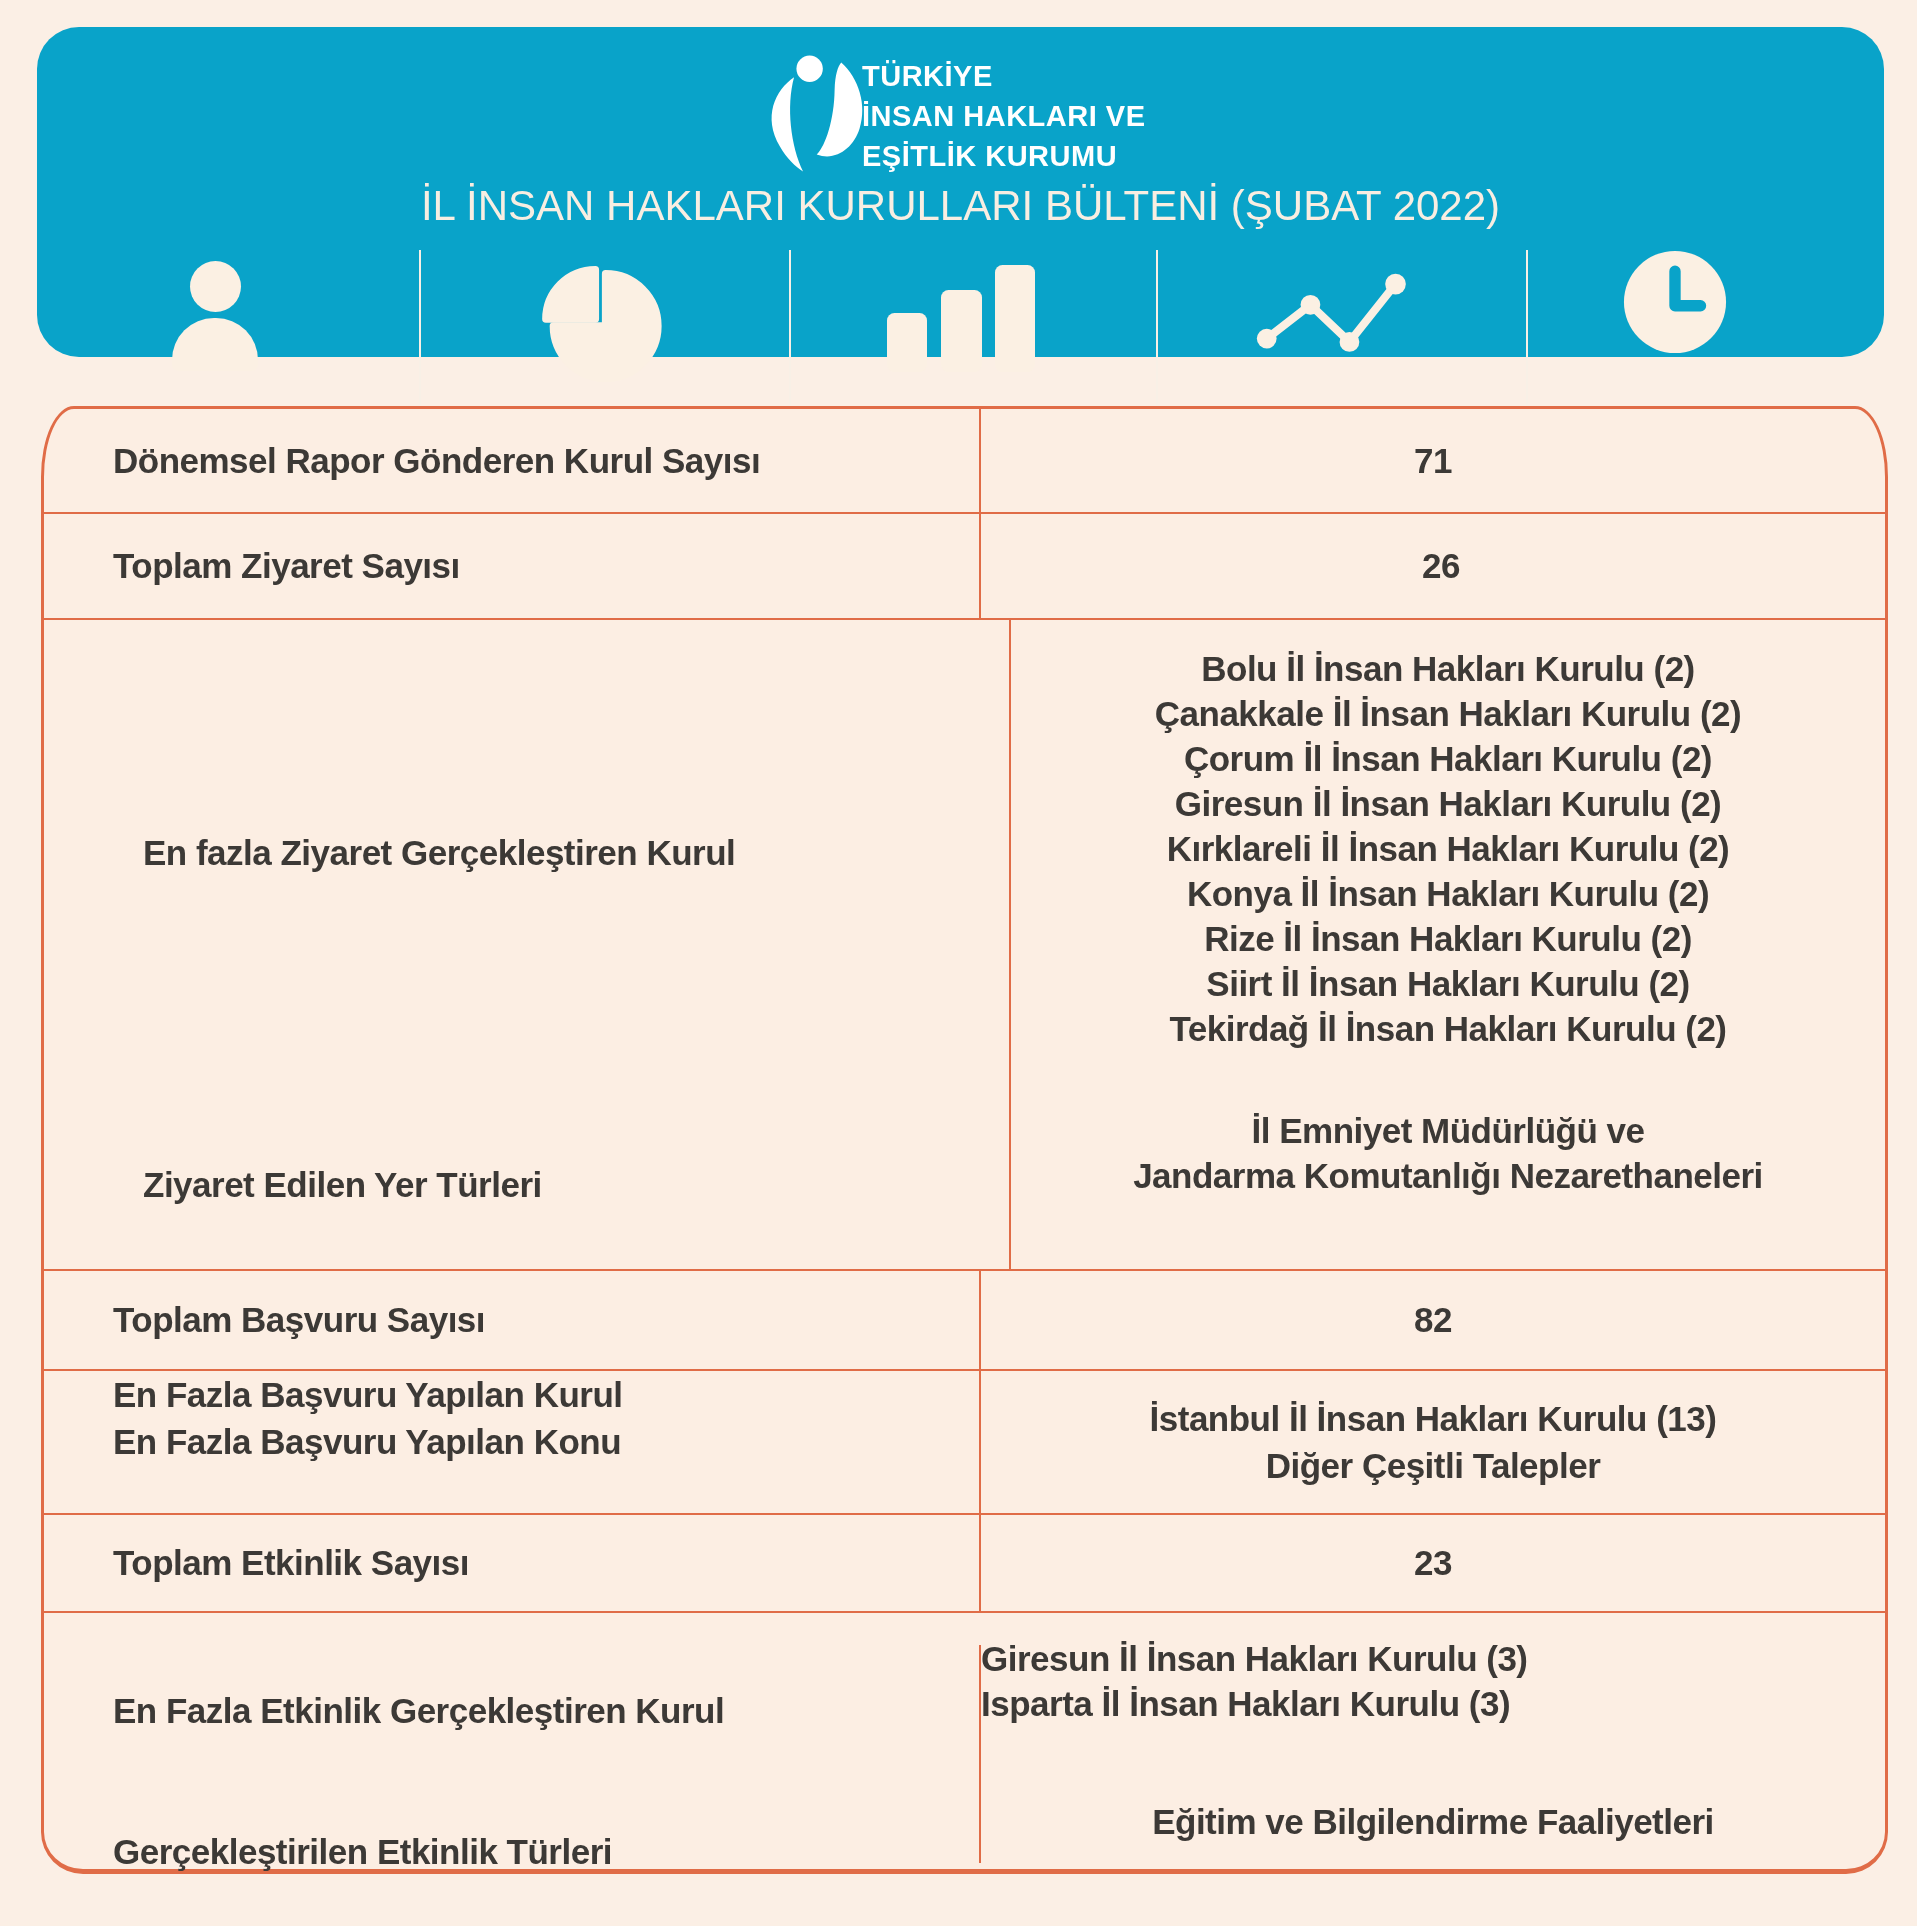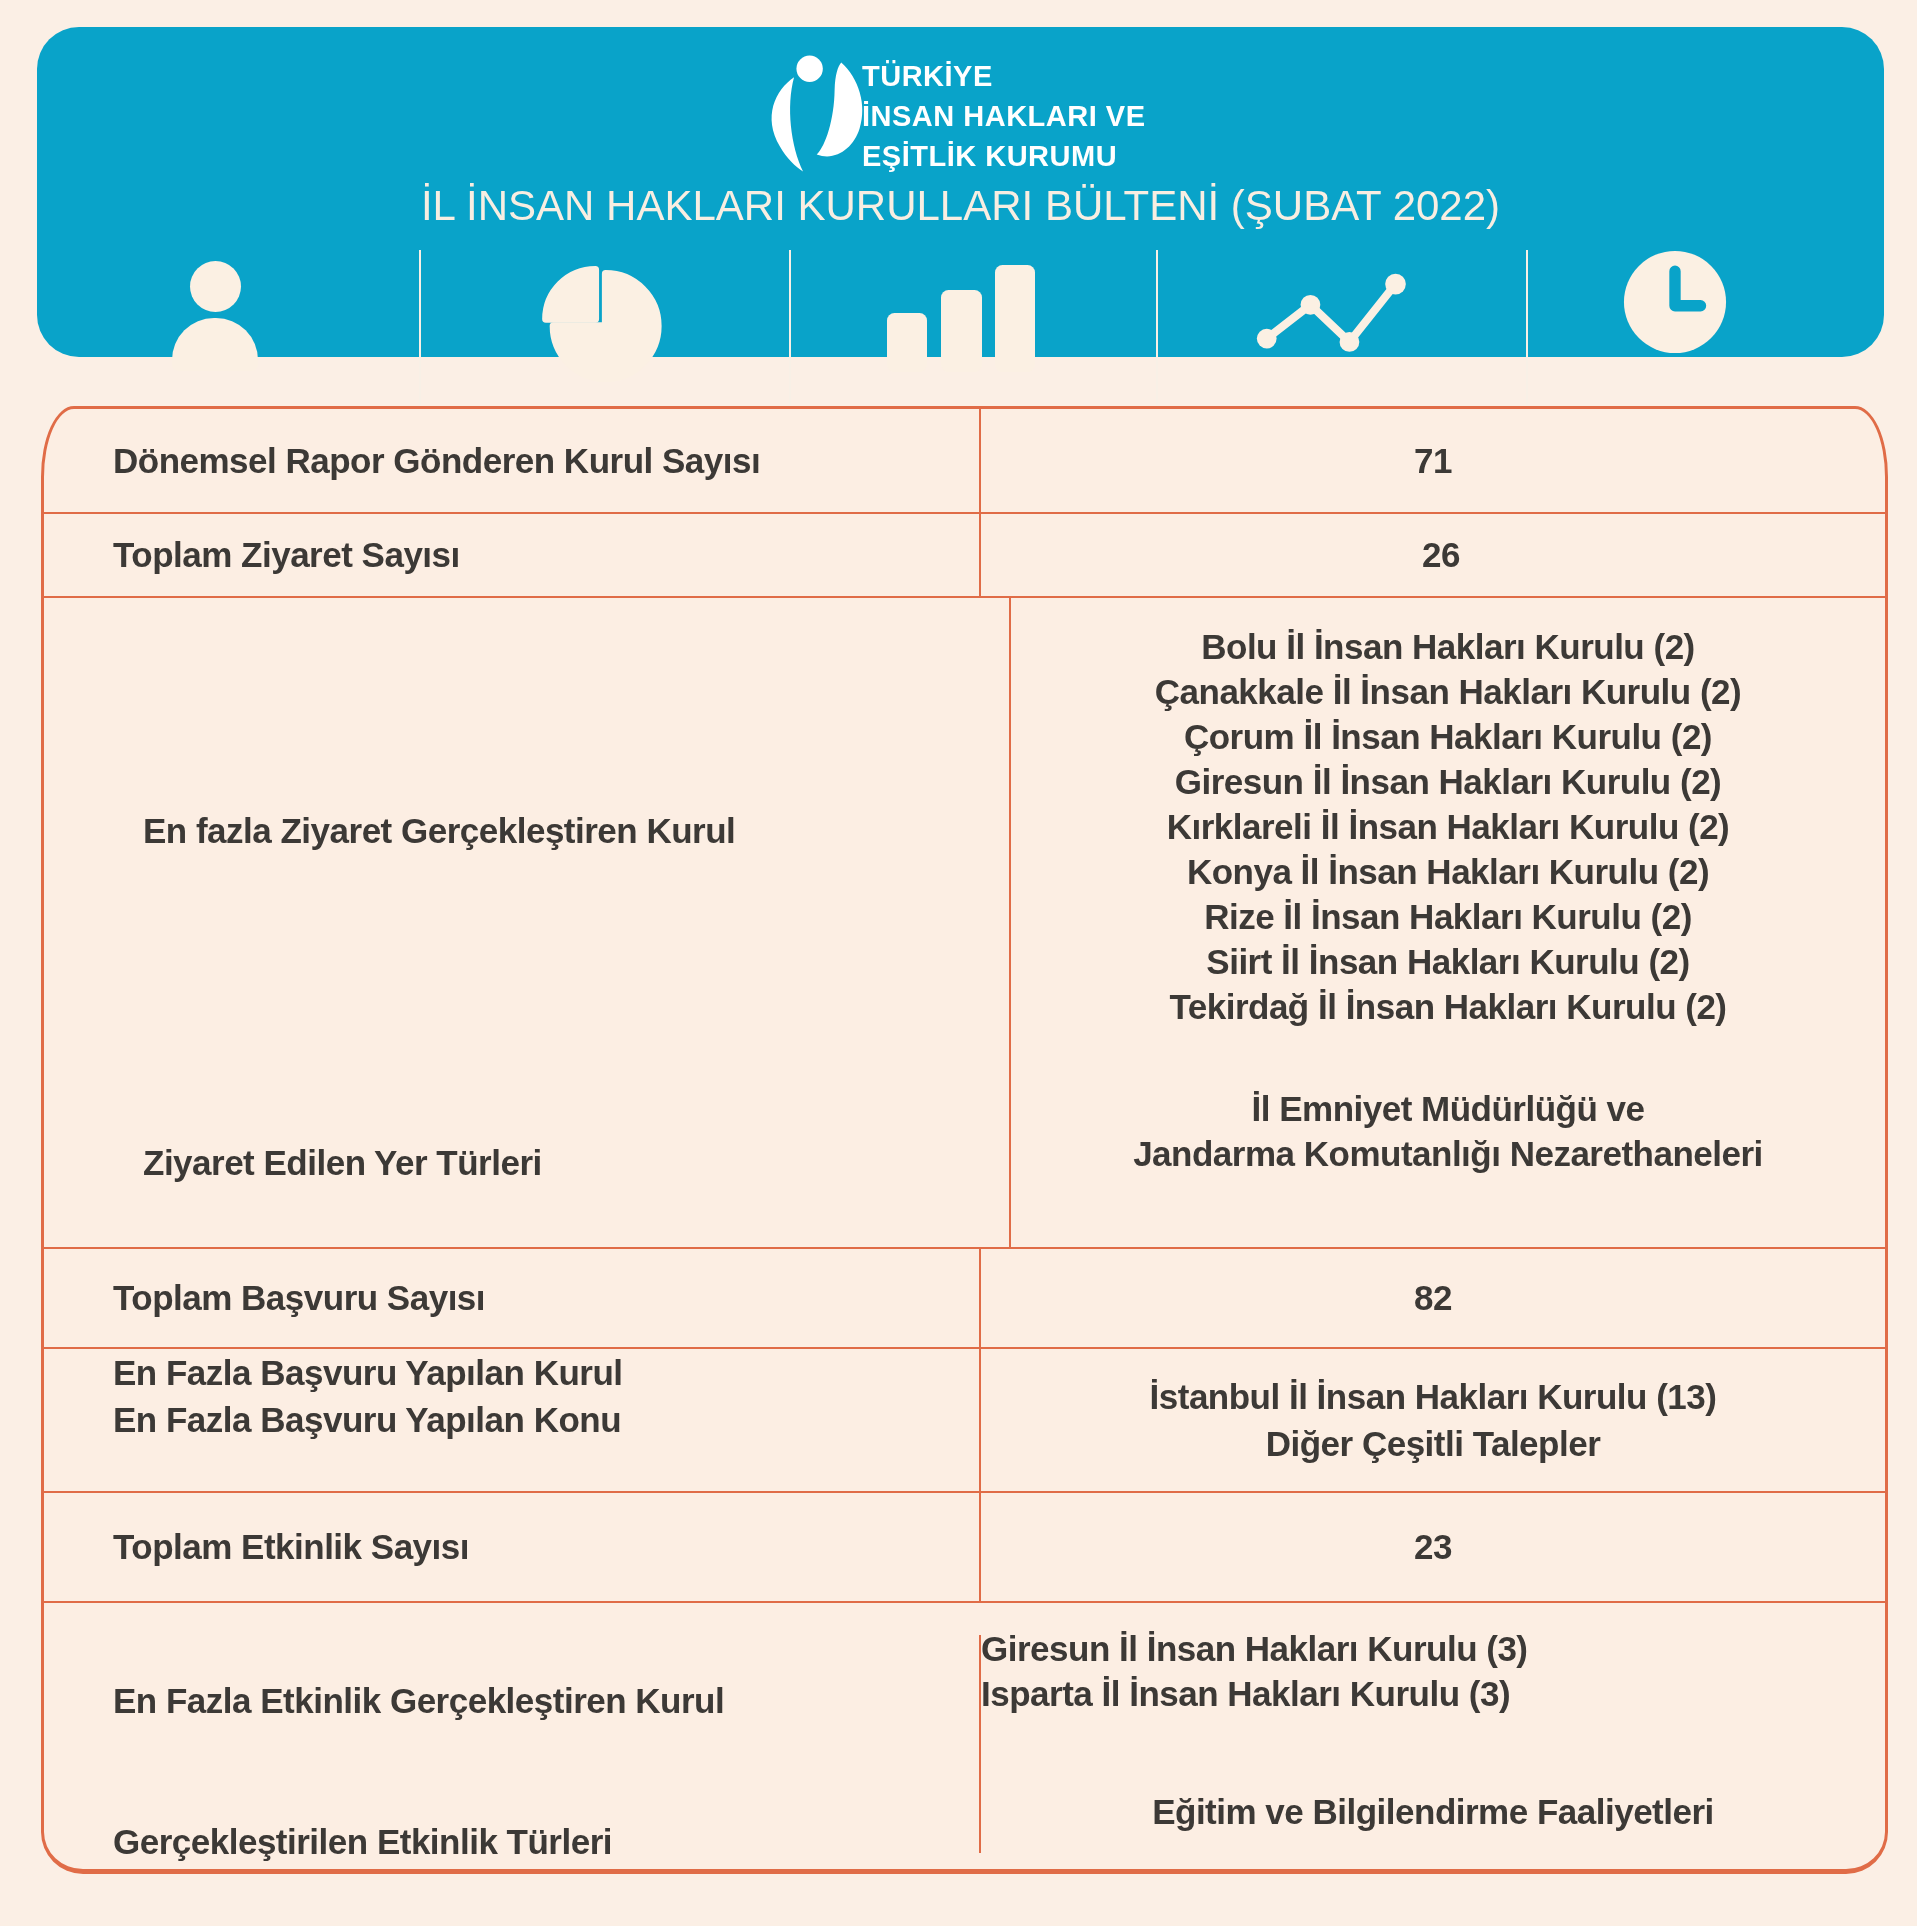--- a/index.html
+++ b/index.html
@@ -53,22 +53,22 @@
   .t-row{display:flex;box-sizing:border-box;border-bottom:2.8px solid #E06C47;}
   .t-row:last-child{border-bottom:none;}
   .cell-l{
     width:937px;box-sizing:border-box;border-right:2.8px solid #E06C47;
     padding-left:69px;display:flex;align-items:center;
   }
   .cell-r{
     flex:1;display:flex;flex-direction:column;align-items:center;justify-content:center;
     text-align:center;
   }
-  .r1{height:105px;} .r2{height:84px;gap:16px;} .r3{height:651px;}
-  .r4{height:100px;} .r5{height:144px;} .r6{height:110px;} .r7{height:250px;}
+  .r1{height:105px;} .r2{height:106px;gap:16px;} .r3{height:651px;}
+  .r4{height:100px;} .r5{height:144px;} .r6{height:98px;} .r7{height:250px;}
   
   .r3 .cell-l{position:relative;display:block;padding-left:4px;margin-left:30px;}
   .r3 .cell-r{justify-content:flex-start;padding-top:26px;}
   .abs-label{position:absolute;left:69px;line-height:38px;white-space:nowrap;}
   .list-line{line-height:45px;white-space:nowrap;}
   .spacer{height:57px;}
   
   .r5 .cell-l{display:flex;flex-direction:column;justify-content:flex-start;align-items:flex-start;padding-bottom:15px;line-height:47px;}
   .r5 .cell-r{line-height:47px;}
   

